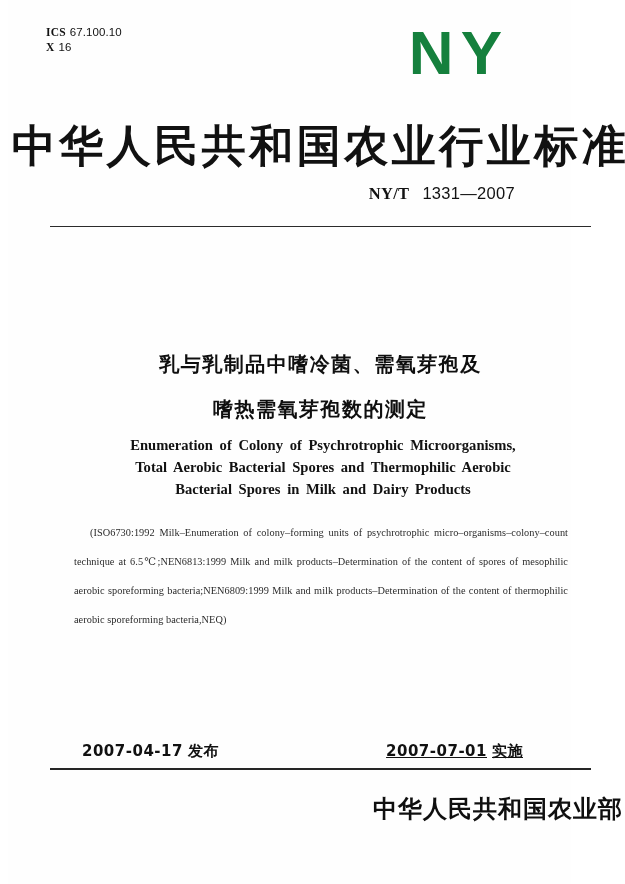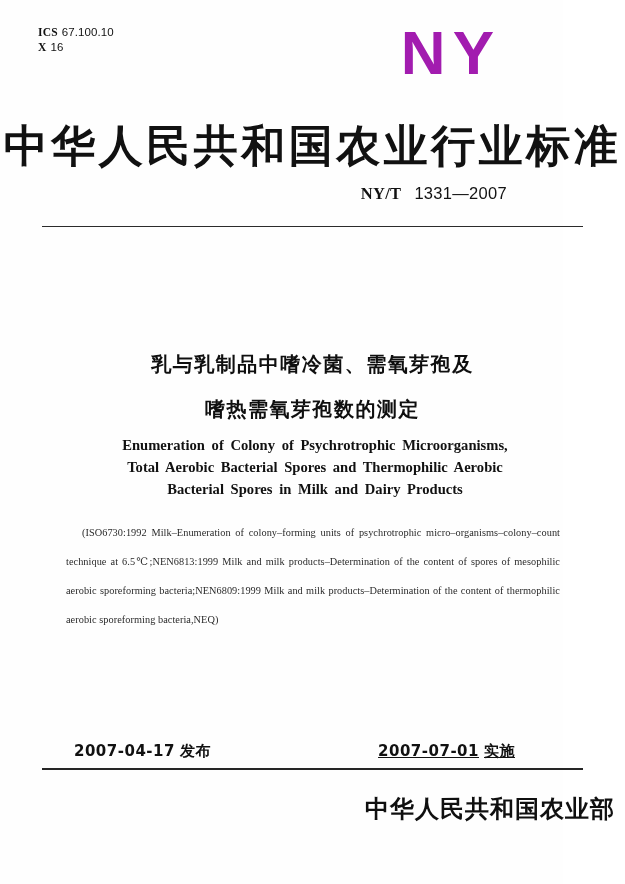--- a/index.html
+++ b/index.html
@@ -11,21 +11,21 @@
     width: 625px;
     height: 884px;
     position: relative;
     font-family: "Liberation Serif", "DejaVu Serif", serif;
     color: #121212;
     overflow: hidden;
   }
 
   .page {
     position: absolute;
-    left: 0; top: 0;
+    left: 8px; top: 0;
     width: 563px;
     height: 884px;
     background: #fefefe;
   }
 
   
   .ics-block {
     position: absolute;
     left: 38px;
     top: 25px;
@@ -50,21 +50,21 @@
   
   .ny-logo {
     position: absolute;
     right: 62px;
     top: 22px;
     font-family: "Liberation Sans", "DejaVu Sans", sans-serif;
     font-weight: bold;
     font-size: 62px;
     letter-spacing: 7px;
     line-height: 1;
-    color: #a21caf;
+    color: #15803d;
   }
 
   
   .std-header {
     position: absolute;
     left: 0;
     top: 117px;
     width: 625px;
     text-align: center;
     font-family: "DejaVu Sans", "Liberation Sans", sans-serif;

